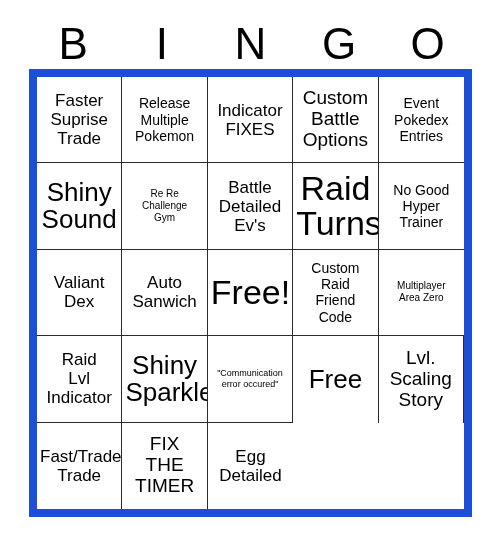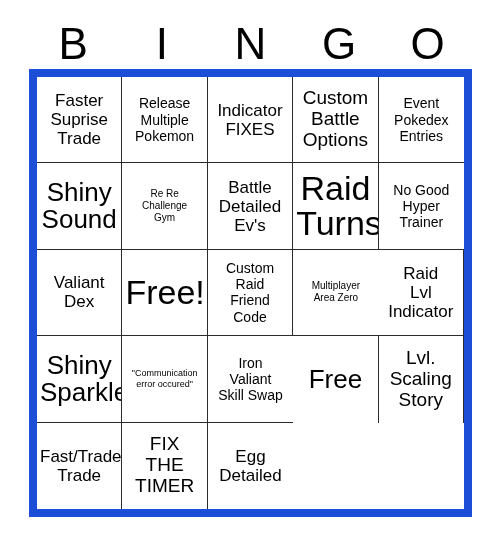--- a/index.html
+++ b/index.html
@@ -158,20 +158,24 @@
     <div class="bingo-cell row-2 col-5">
       <span class="cell-text fs-sm">No Good
 Hyper
 Trainer</span>
     </div>
 
     <div class="bingo-cell row-3 col-1">
       <span class="cell-text fs-md">Valiant
 Dex</span>
     </div>
+    <div class="bingo-cell row-3 col-2">
+      <span class="cell-text fs-md">Auto
+Sanwich</span>
+    </div>
     <div class="bingo-cell row-3 col-3">
       <span class="cell-text fs-huge">Free!</span>
     </div>
     <div class="bingo-cell row-3 col-4">
       <span class="cell-text fs-sm">Custom
 Raid
 Friend
 Code</span>
     </div>
     <div class="bingo-cell row-3 col-5">
@@ -185,25 +189,20 @@
 Indicator</span>
     </div>
     <div class="bingo-cell row-4 col-2">
       <span class="cell-text fs-xxl">Shiny
 Sparkle</span>
     </div>
     <div class="bingo-cell row-4 col-4">
       <span class="cell-text fs-xxs">"Communication
 error occured"</span>
     </div>
-    <div class="bingo-cell row-4 col-5">
-      <span class="cell-text fs-sm">Iron
-Valiant
-Skill Swap</span>
-    </div>
 
     <div class="bingo-cell row-5 col-1">
       <span class="cell-text fs-xxl">Free</span>
     </div>
     <div class="bingo-cell row-5 col-2">
       <span class="cell-text fs-lg">Lvl.
 Scaling
 Story</span>
     </div>
     <div class="bingo-cell row-5 col-3">

